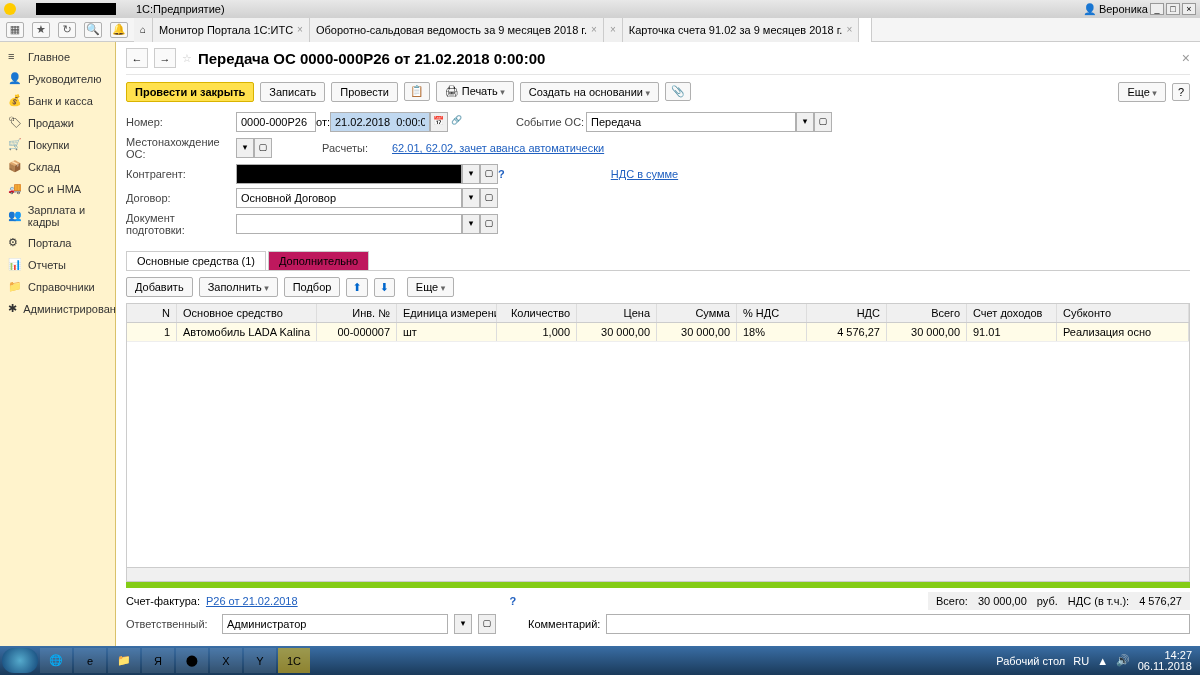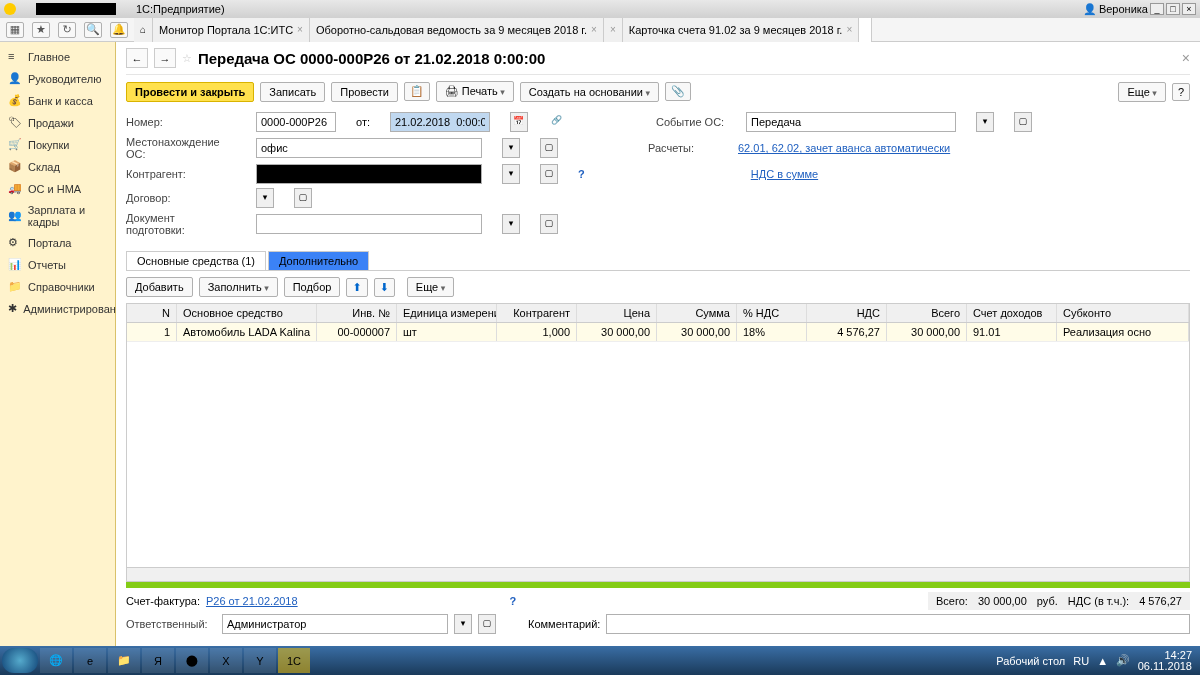--- a/index.html
+++ b/index.html
@@ -27,30 +27,30 @@
 .doc-head .nav { width: 22px; height: 20px; border: 1px solid #ccc; background: #fafafa; text-align: center; line-height: 18px; cursor: pointer; }
 .doc-head h1 { font-size: 15px; font-weight: bold; }
 .doc-head .close { margin-left: auto; color: #999; font-size: 14px; cursor: pointer; }
 .toolbar { display: flex; align-items: center; gap: 6px; padding: 6px 0; }
 .btn { border: 1px solid #b0b0b0; background: #f8f8f8; padding: 3px 8px; cursor: pointer; border-radius: 2px; white-space: nowrap; }
 .btn.primary { background: #ffe14d; border-color: #d9b300; font-weight: bold; }
 .btn.small { padding: 2px 5px; }
 .btn-drop::after { content: " ▾"; font-size: 9px; color: #666; }
 .toolbar .spacer { flex: 1; }
 .form { padding: 4px 0; }
-.row { display: flex; align-items: center; margin-bottom: 4px; gap: 20px; }
+.row { display: flex; align-items: center; margin-bottom: 4px; gap: 0; }
 .lbl { width: 110px; color: #444; }
 .lbl2 { width: 70px; color: #444; }
 .inp { border: 1px solid #b0b0b0; background: #fff; padding: 2px 4px; height: 20px; }
 .inp.sel { background: #c0d8f0; }
 .ibtn { width: 18px; height: 20px; border: 1px solid #b0b0b0; background: #f0f0f0; text-align: center; line-height: 16px; cursor: pointer; font-size: 9px; }
 .link { color: #2060c0; text-decoration: underline; cursor: pointer; }
 .q { color: #2060c0; font-weight: bold; }
 .subtabs { display: flex; border-bottom: 1px solid #ccc; margin-top: 7px; }
-.subtab { border: 1px solid #ccc; border-bottom: none; padding: 3px 10px; background: #3b82f6; cursor: pointer; margin-right: 2px; }
+.subtab { border: 1px solid #ccc; border-bottom: none; padding: 3px 10px; background: #be185d; cursor: pointer; margin-right: 2px; }
 .subtab.active { background: #fff; }
 .subtoolbar { display: flex; align-items: center; gap: 6px; padding: 6px 0; }
 .tbl { border: 1px solid #ccc; flex: 1; display: flex; flex-direction: column; overflow: hidden; }
 .thead { display: flex; background: #f0f0f0; border-bottom: 1px solid #ccc; }
 .th, .td { padding: 3px 6px; border-right: 1px solid #ddd; overflow: hidden; white-space: nowrap; }
 .trow { display: flex; background: #fffce8; border-bottom: 1px solid #eee; }
 .c-n { width: 50px; text-align: right; }
 .c-os { width: 140px; }
 .c-inv { width: 80px; text-align: right; }
 .c-ed { width: 100px; }
@@ -204,39 +204,39 @@
           <span class="ibtn">📅</span>
           <span class="ibtn" style="border:none;background:none">🔗</span>
           <span style="width:50px"></span>
           <span class="lbl2">Событие ОС:</span>
           <input class="inp" style="width: 210px;" value="Передача">
           <span class="ibtn">▾</span>
           <span class="ibtn">▢</span>
         </div>
         <div class="row">
           <span class="lbl">Местонахождение ОС:</span>
-          <input class="inp" style="width: 226px;" value="офис">
           <span class="ibtn">▾</span>
           <span class="ibtn">▢</span>
           <span style="width:50px"></span>
           <span class="lbl2">Расчеты:</span>
           <a class="link">62.01, 62.02, зачет аванса автоматически</a>
         </div>
         <div class="row">
           <span class="lbl">Контрагент:</span>
           <div class="inp" style="width:226px;background:#000"></div>
           <span class="ibtn">▾</span>
           <span class="ibtn">▢</span>
           <span class="q">?</span>
           <span style="width:36px"></span>
           <span class="lbl2"></span>
           <a class="link">НДС в сумме</a>
         </div>
         <div class="row">
           <span class="lbl">Договор:</span>
+          <input class="inp" style="width: 226px;" value="Основной Договор">
           <span class="ibtn">▾</span>
           <span class="ibtn">▢</span>
         </div>
         <div class="row">
           <span class="lbl">Документ подготовки:</span>
           <input class="inp" style="width: 226px;">
           <span class="ibtn">▾</span>
           <span class="ibtn">▢</span>
         </div>
       </div>
@@ -255,21 +255,21 @@
         <span class="spacer"></span>
         <button class="btn btn-drop">Еще</button>
       </div>
 
       <div class="tbl">
         <div class="thead">
           <div class="th c-n">N</div>
           <div class="th c-os">Основное средство</div>
           <div class="th c-inv">Инв. №</div>
           <div class="th c-ed">Единица измерения</div>
-          <div class="th c-kol">Контрагент</div>
+          <div class="th c-kol">Количество</div>
           <div class="th c-cena">Цена</div>
           <div class="th c-sum">Сумма</div>
           <div class="th c-nds">% НДС</div>
           <div class="th c-ndsv">НДС</div>
           <div class="th c-vs">Всего</div>
           <div class="th c-sd">Счет доходов</div>
           <div class="th c-sub">Субконто</div>
         </div>
         <div class="tbody">
           <div class="trow">

